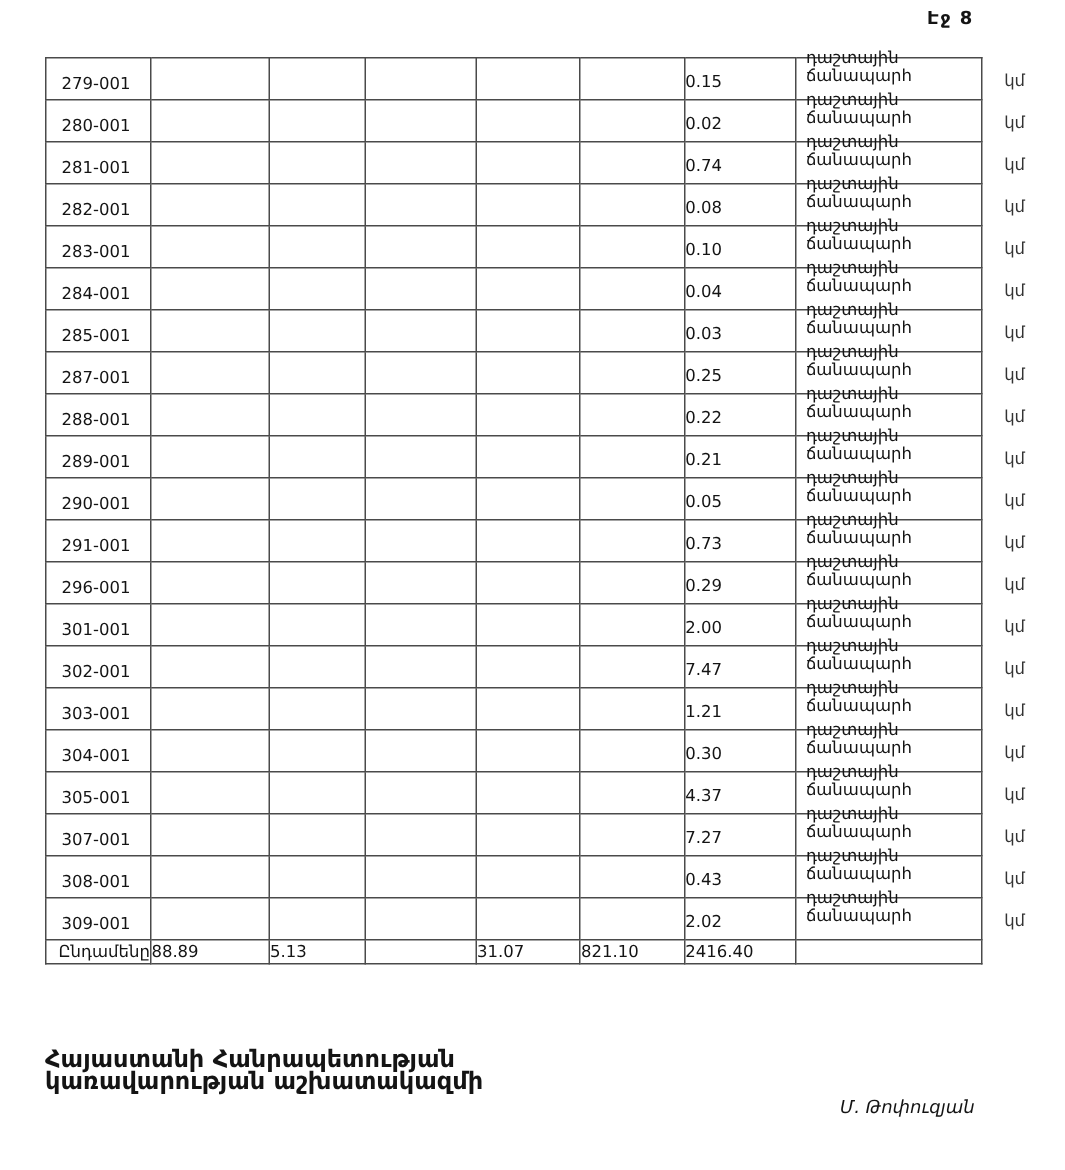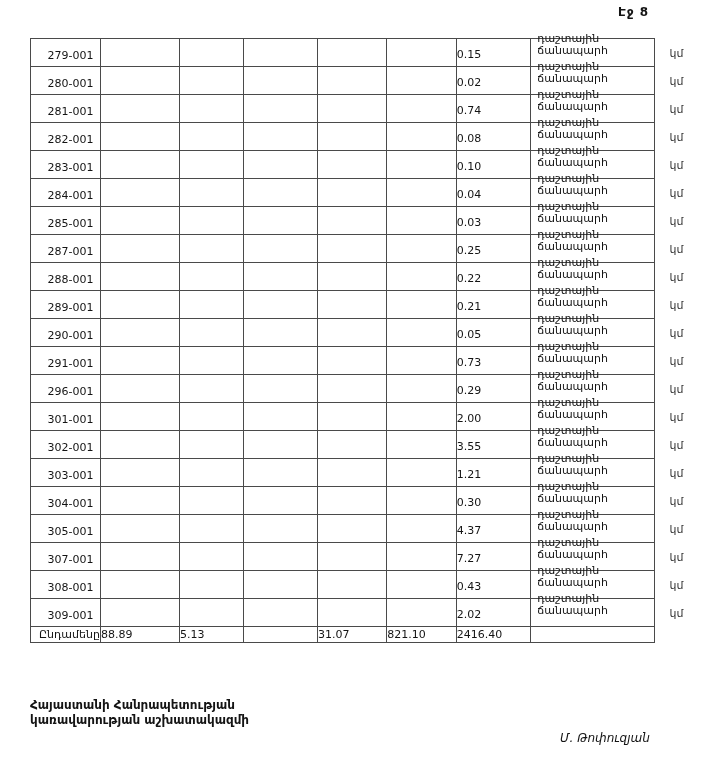--- a/index.html
+++ b/index.html
@@ -20,42 +20,42 @@
     border-collapse: collapse; table-layout: fixed;
   }
   table.doc-table td {
     border: 1px solid #4a4a4a;
     font-size: 11px;
     height: 28px;
     vertical-align: bottom;
     overflow: visible;
     white-space: nowrap;
   }
-  td.code  { padding: 0 0 4px 10px; text-align: center; }
+  td.code  { padding: 0 0 4px 10px; text-align: left; }
   td.num   { text-align: left; padding: 0 0 5px 0; }
   td.desc  { vertical-align: top; padding: 0 0 0 6px; }
   .desc-lines {
     position: relative; top: -9px;
     line-height: 12px; font-size: 11px;
   }
   td.unit {
     border: none !important;
     font-size: 8px; color: #333;
     vertical-align: bottom;
     padding: 0 0 7px 14px;
   }
   tr.total-row td {
     height: 15px;
     vertical-align: middle;
     padding-top: 1px; padding-bottom: 1px;
   }
   tr.total-row td.code { padding-left: 8px; margin-left: 16px; }
   .footer-block {
     position: absolute; left: 30px; top: 698px;
-    font-size: 12px; font-weight: bold; line-height: 15px;
+    font-size: 16px; font-weight: bold; line-height: 15px;
   }
   .signature {
     position: absolute; left: 560px; top: 731px;
     font-size: 12px; font-style: italic;
   }
 </style>
 </head>
 <body>
 
 <div class="page-label">Էջ 8</div>
@@ -311,21 +311,21 @@
     <td class="unit">կմ</td>
   </tr>
 
   <tr class="data-row">
     <td class="code">302-001</td>
     <td></td>
     <td></td>
     <td></td>
     <td></td>
     <td></td>
-    <td class="num">3.55</td>
+    <td class="num">7.47</td>
     <td class="desc">
       <div class="desc-lines">
         <div>դաշտային</div>
         <div>ճանապարհ</div>
       </div>
     </td>
     <td class="unit">կմ</td>
   </tr>
 
   <tr class="data-row">

